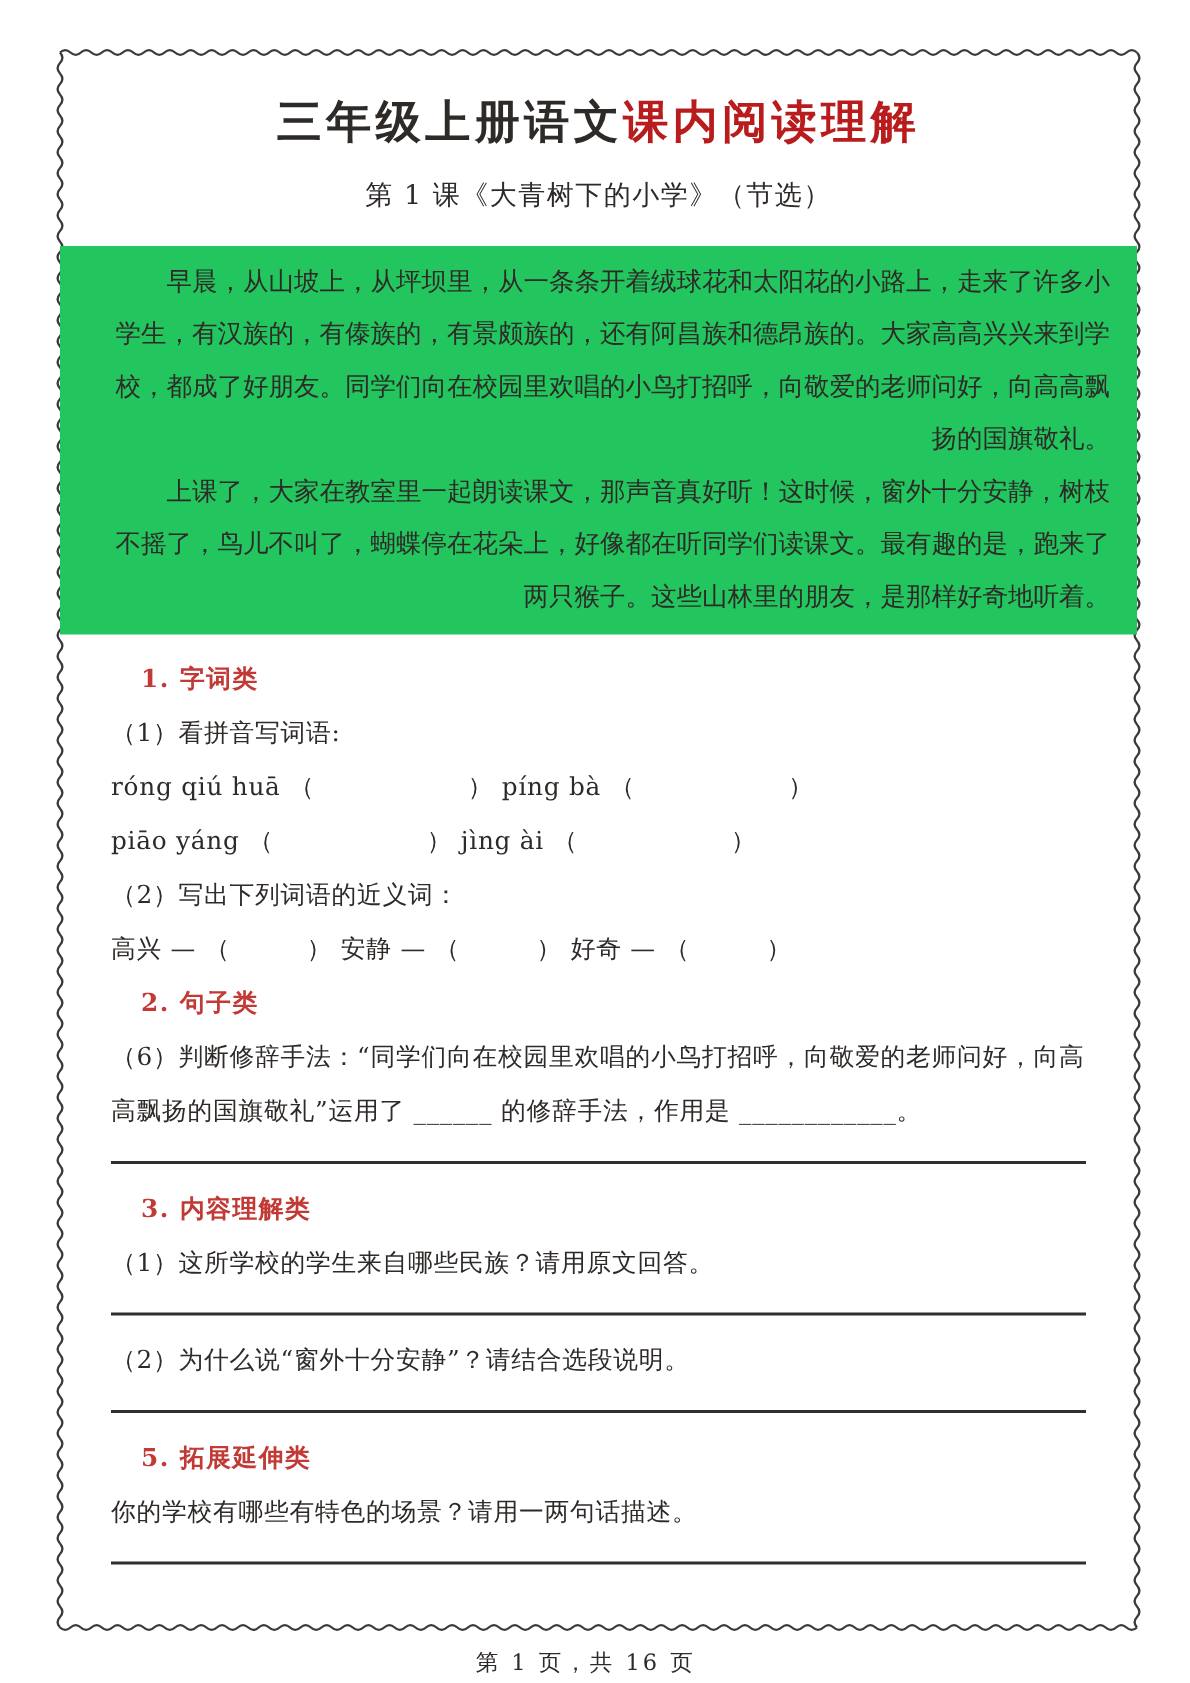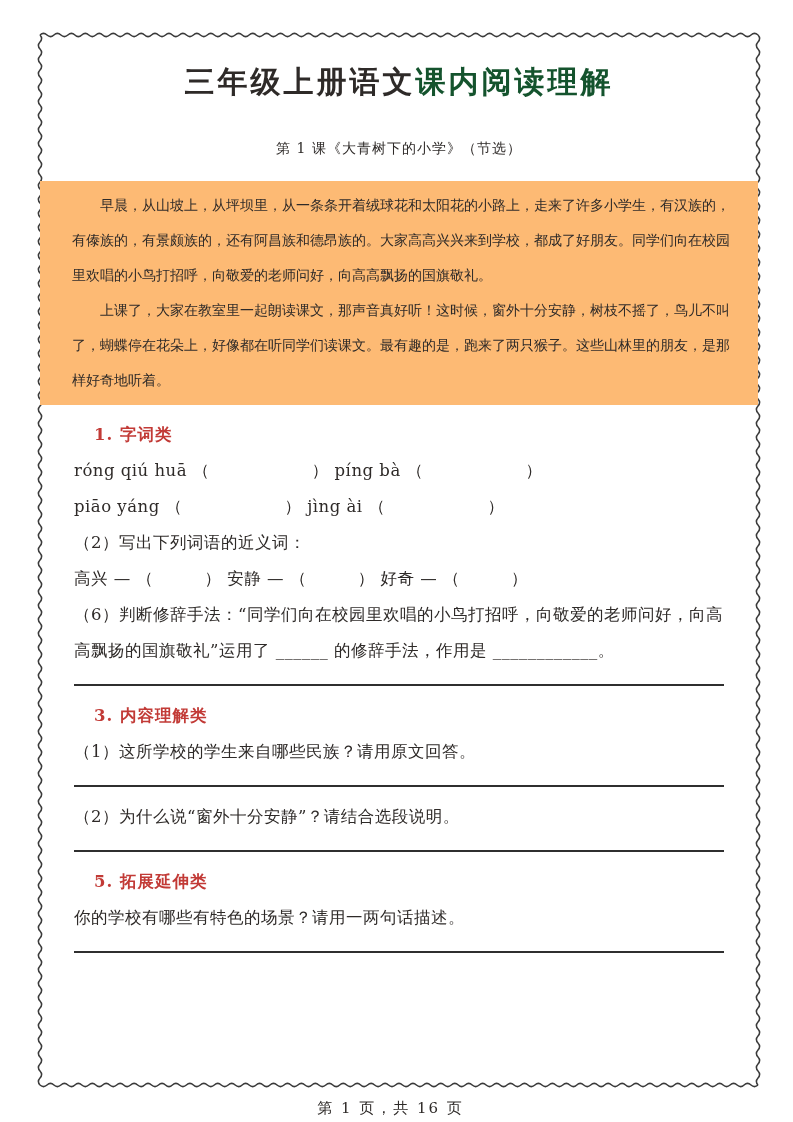--- a/index.html
+++ b/index.html
@@ -10,29 +10,29 @@
   }
   #border-svg{position:absolute;left:0;top:0;width:793px;height:1122px;pointer-events:none;}
   .content{
     position:absolute;left:40px;top:35px;right:35px;bottom:37px;
     padding:0 34px;box-sizing:border-box;
   }
   .title{
     margin-top:26px;text-align:center;font-size:30px;font-weight:700;
     letter-spacing:3px;line-height:42px;
   }
-  .title .accent{color:#14532d;}
+  .title .accent{color:#b91c1c;}
   .subtitle{
-    margin-top:31px;text-align:center;font-size:14px;letter-spacing:1px;line-height:28px;
+    margin-top:14px;text-align:center;font-size:18px;letter-spacing:1px;line-height:28px;
   }
   .passage{
     margin:19px -34px 0 -34px;
     padding:7px 18px 7px 32px;
-    background:#fdba74;
-    font-size:14px;line-height:35px;
+    background:#22c55e;
+    font-size:17px;line-height:35px;text-align:right;
   }
   .passage p{margin:0;text-indent:2em;}
   .questions{margin-top:12px;font-size:16.5px;line-height:36px;}
   .sec-heading{color:#c23a36;font-weight:700;letter-spacing:1px;margin-left:20px;}
   .q-line{letter-spacing:0.5px;}
   .answer-line{
     border-bottom:2px solid #2f2f2f;height:0;margin:15px 0 12px 0;
   }
   .footer{
     position:absolute;left:0;right:12px;bottom:4px;text-align:center;
@@ -58,25 +58,27 @@
   <div class="subtitle">第 1 课《大青树下的小学》（节选）</div>
 
   <div class="passage">
     <p>早晨，从山坡上，从坪坝里，从一条条开着绒球花和太阳花的小路上，走来了许多小学生，有汉族的，有傣族的，有景颇族的，还有阿昌族和德昂族的。大家高高兴兴来到学校，都成了好朋友。同学们向在校园里欢唱的小鸟打招呼，向敬爱的老师问好，向高高飘扬的国旗敬礼。</p>
     <p>上课了，大家在教室里一起朗读课文，那声音真好听！这时候，窗外十分安静，树枝不摇了，鸟儿不叫了，蝴蝶停在花朵上，好像都在听同学们读课文。最有趣的是，跑来了两只猴子。这些山林里的朋友，是那样好奇地听着。</p>
   </div>
 
   <div class="questions">
 
     <div class="sec-heading">1. 字词类</div>
+    <div class="q-line">（1）看拼音写词语:</div>
     <div class="q-line">róng qiú huā （　　　　　　）  píng bà （　　　　　　）</div>
     <div class="q-line">piāo yáng （　　　　　　）  jìng ài （　　　　　　）</div>
     <div class="q-line">（2）写出下列词语的近义词：</div>
     <div class="q-line">高兴 — （　　　）  安静 — （　　　）  好奇 — （　　　）</div>
 
+    <div class="sec-heading">2. 句子类</div>
     <div class="q-line">（6）判断修辞手法：“同学们向在校园里欢唱的小鸟打招呼，向敬爱的老师问好，向高高飘扬的国旗敬礼”运用了 ______ 的修辞手法，作用是 ____________。</div>
     <div class="answer-line"></div>
 
     <div class="sec-heading">3. 内容理解类</div>
     <div class="q-line">（1）这所学校的学生来自哪些民族？请用原文回答。</div>
     <div class="answer-line"></div>
     <div class="q-line">（2）为什么说“窗外十分安静”？请结合选段说明。</div>
     <div class="answer-line"></div>
 
     <div class="sec-heading">5. 拓展延伸类</div>

